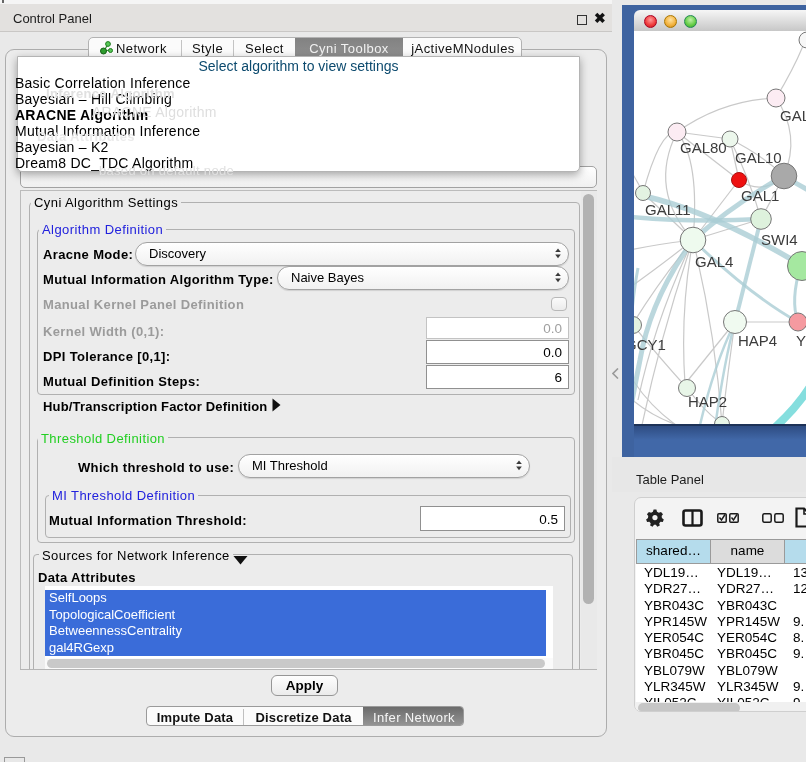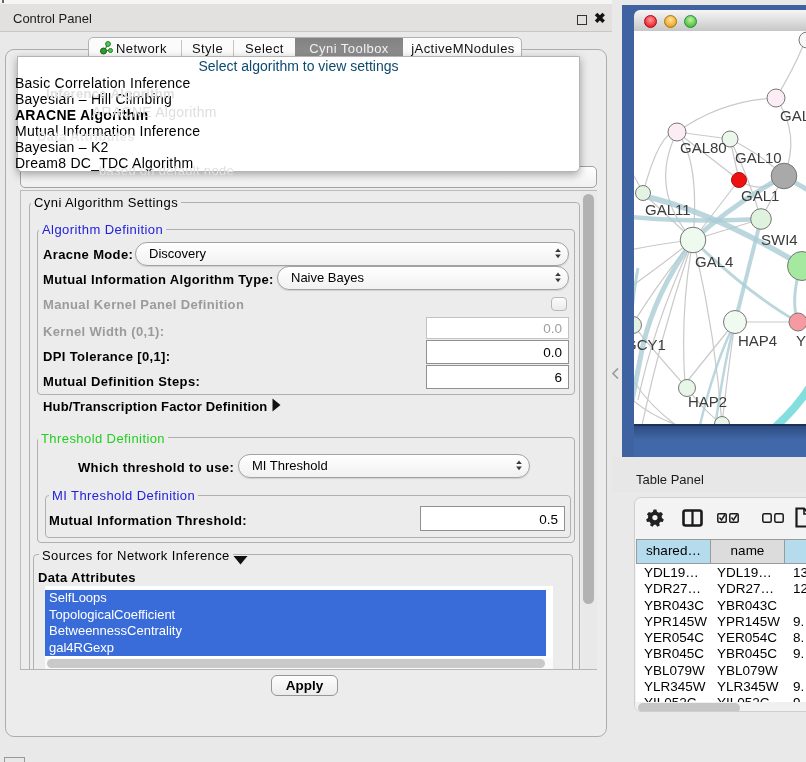--- a/index.html
+++ b/index.html
@@ -141,20 +141,27 @@
 
   <div class="abs" style="left:581px;top:191px;width:16px;height:478px;background:#e9e9e9;"></div>
   <div class="abs" style="left:583px;top:194px;width:11px;height:410px;background:#b2b2b2;border-radius:6px;"></div>
 
   <div class="abs" style="left:20px;top:669px;width:577px;height:1px;background:#b5b5b5;"></div>
 
   <div class="abs" style="left:271px;top:675px;width:67px;height:21px;background:linear-gradient(#fefefe,#ebebeb);border:1px solid #969696;border-radius:6px;box-sizing:border-box;text-align:center;">
     <div style="font-size:13.5px;font-weight:bold;color:#000;margin-top:2px;">Apply</div>
   </div>
 
+  <div class="abs" style="left:146px;top:706px;width:318px;height:20px;background:#fbfbfb;border:1px solid #9a9a9a;border-radius:4px;box-sizing:border-box;overflow:hidden;">
+    <div class="abs" style="left:0;top:3px;width:96px;font-size:13px;font-weight:bold;letter-spacing:0.2px;color:#111;text-align:center;">Impute Data</div>
+    <div class="abs" style="left:96px;top:2px;width:1px;height:16px;background:#c0c0c0;"></div>
+    <div class="abs" style="left:97px;top:3px;width:119px;font-size:13px;font-weight:bold;letter-spacing:0.2px;color:#111;text-align:center;">Discretize Data</div>
+    <div class="abs" style="left:216px;top:0;width:102px;height:20px;background:linear-gradient(#6b6b6b,#989898);"></div>
+    <div class="abs" style="left:216px;top:3px;width:102px;font-size:13px;letter-spacing:0.35px;color:#f5f5f5;text-align:center;">Infer Network</div>
+  </div>
 
   <div class="abs" style="left:4px;top:757px;width:19px;height:10px;border:1.5px solid #999;background:#e8e8e8;"></div>
 
   <div class="abs" style="left:17px;top:56px;width:563px;height:116px;background:#fff;border:1px solid #b4b4b4;border-radius:0 0 5px 5px;box-shadow:0 3px 8px rgba(0,0,0,0.35);box-sizing:border-box;">
     <div style="font-size:14px;color:#0c4a6e;text-align:center;margin-top:1px;">Select algorithm to view settings</div>
     <div class="abs" style="left:28px;top:29px;font-size:13px;font-weight:bold;color:#e0e0e0;letter-spacing:0.35px;">Inference Algorithm</div>
     <div class="abs" style="left:74px;top:47px;font-size:14px;color:#dedede;letter-spacing:0.25px;">ARACNE Algorithm</div>
     <div class="abs" style="left:19px;top:72px;font-size:13px;font-weight:bold;color:#ebebeb;letter-spacing:0.35px;">Data Attributes</div>
     <div class="abs" style="left:81px;top:106px;font-size:13px;color:#e0e0e0;letter-spacing:0.3px;">based on default node</div>
     <div style="font-size:14px;letter-spacing:0.25px;color:#000;line-height:16px;margin-top:1px;margin-left:-3px;">

